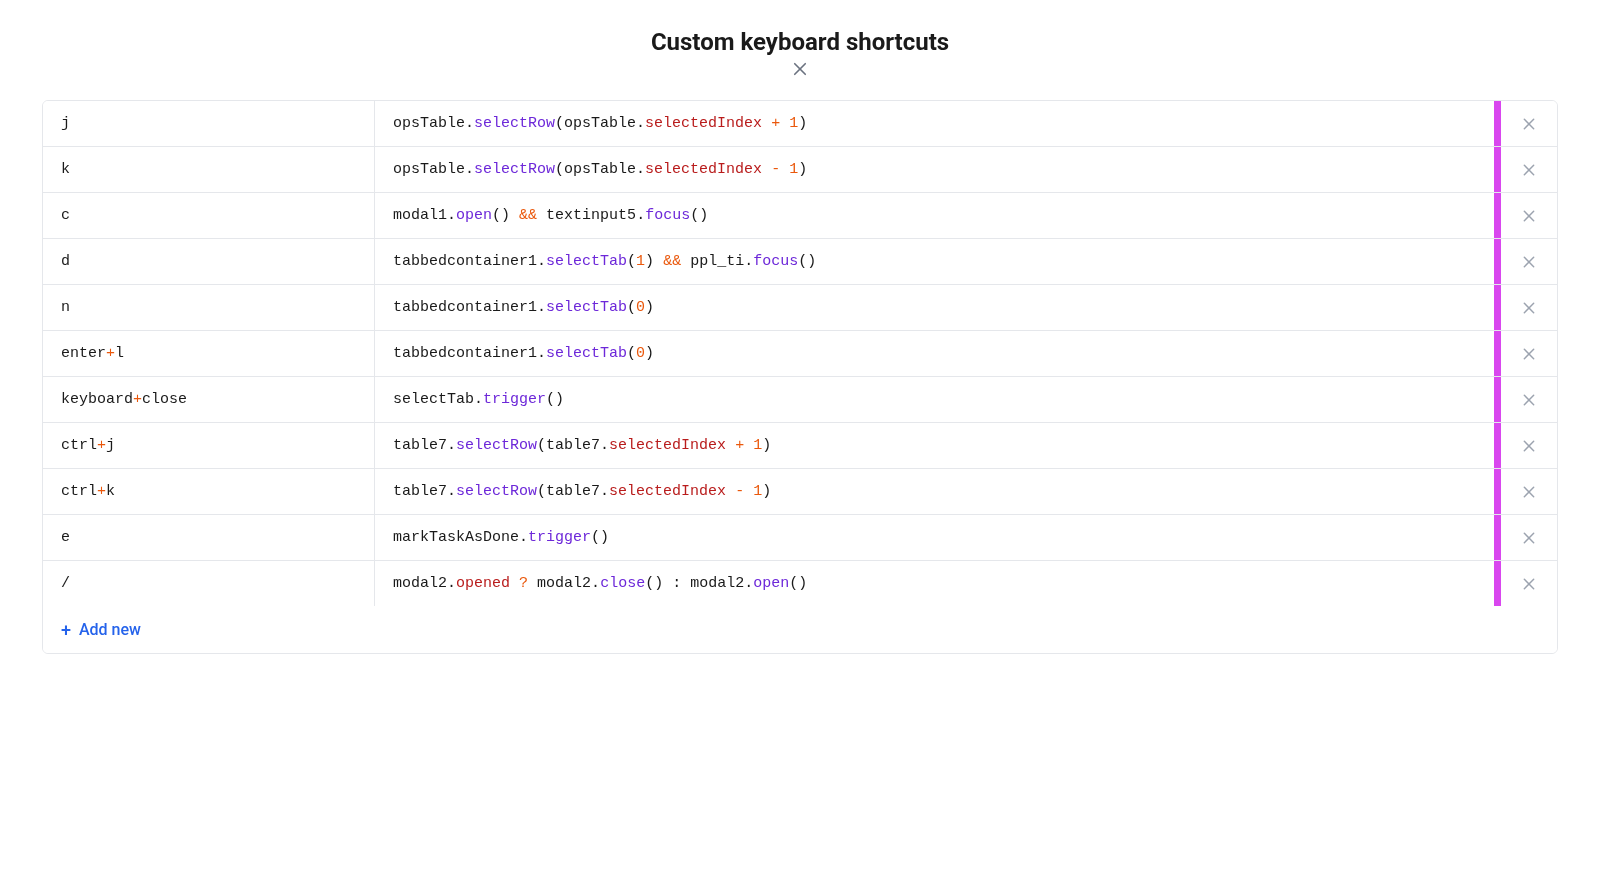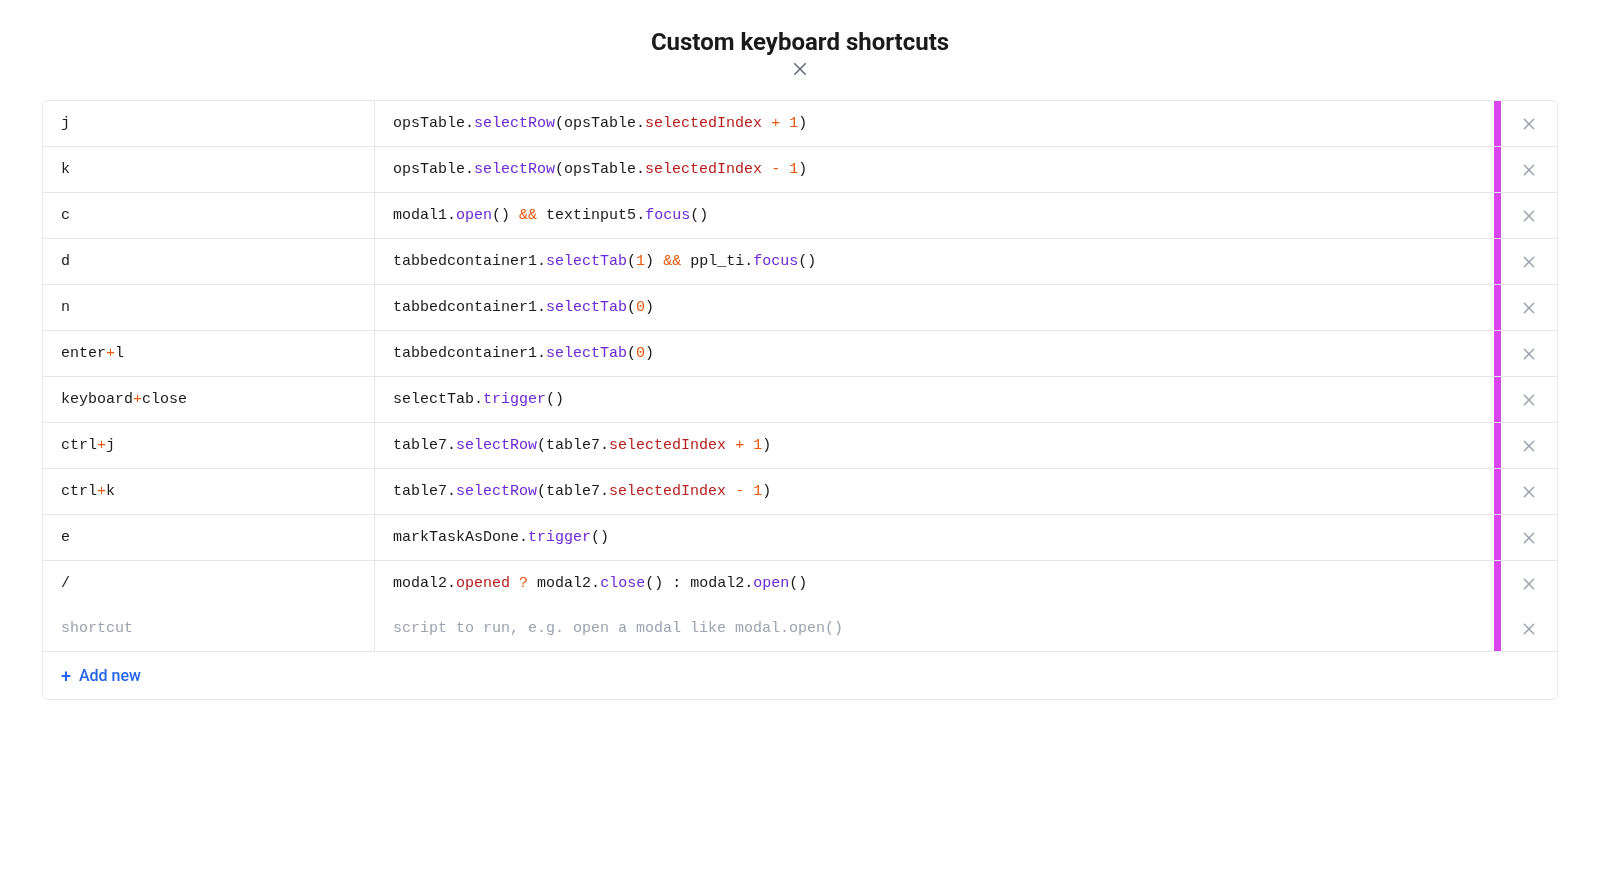--- a/index.html
+++ b/index.html
@@ -283,36 +283,20 @@
           <button class="del-btn" aria-label="Delete">
             <svg viewBox="0 0 24 24" fill="none" stroke="currentColor" stroke-width="2.2" stroke-linecap="round">
               <line x1="5" y1="5" x2="19" y2="19"></line>
               <line x1="19" y1="5" x2="5" y2="19"></line>
             </svg>
           </button>
         </div>
       </div>
     </div>
 
-  <div class="row placeholder">
-    <div class="cell-key">
-      <span>shortcut</span>
-    </div>
-    <div class="cell-script">
-      <span>script to run, e.g. open a modal like modal.open()</span>
-    </div>
-    <div class="cell-del">
-      <button class="del-btn" aria-label="Delete">
-        <svg viewBox="0 0 24 24" fill="none" stroke="currentColor" stroke-width="2.2" stroke-linecap="round">
-          <line x1="5" y1="5" x2="19" y2="19"></line>
-          <line x1="19" y1="5" x2="5" y2="19"></line>
-        </svg>
-      </button>
-    </div>
-  </div>
 
   <div class="add-row">
     <button class="add-link">
       <span class="add-plus">+</span>
       <span>&nbsp;</span>
       <span>Add new</span>
     </button>
   </div>
 </div>
 

